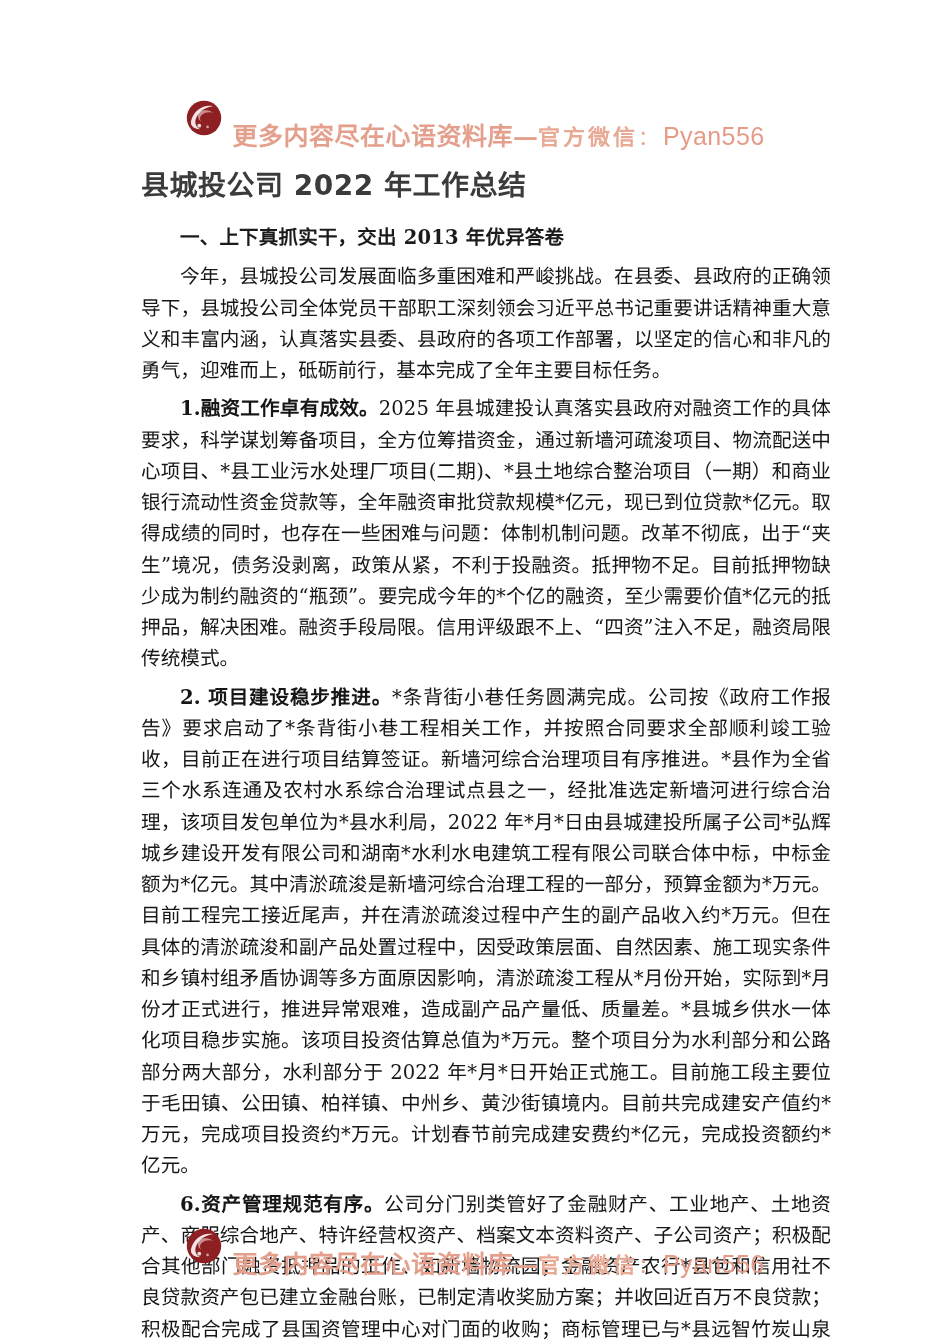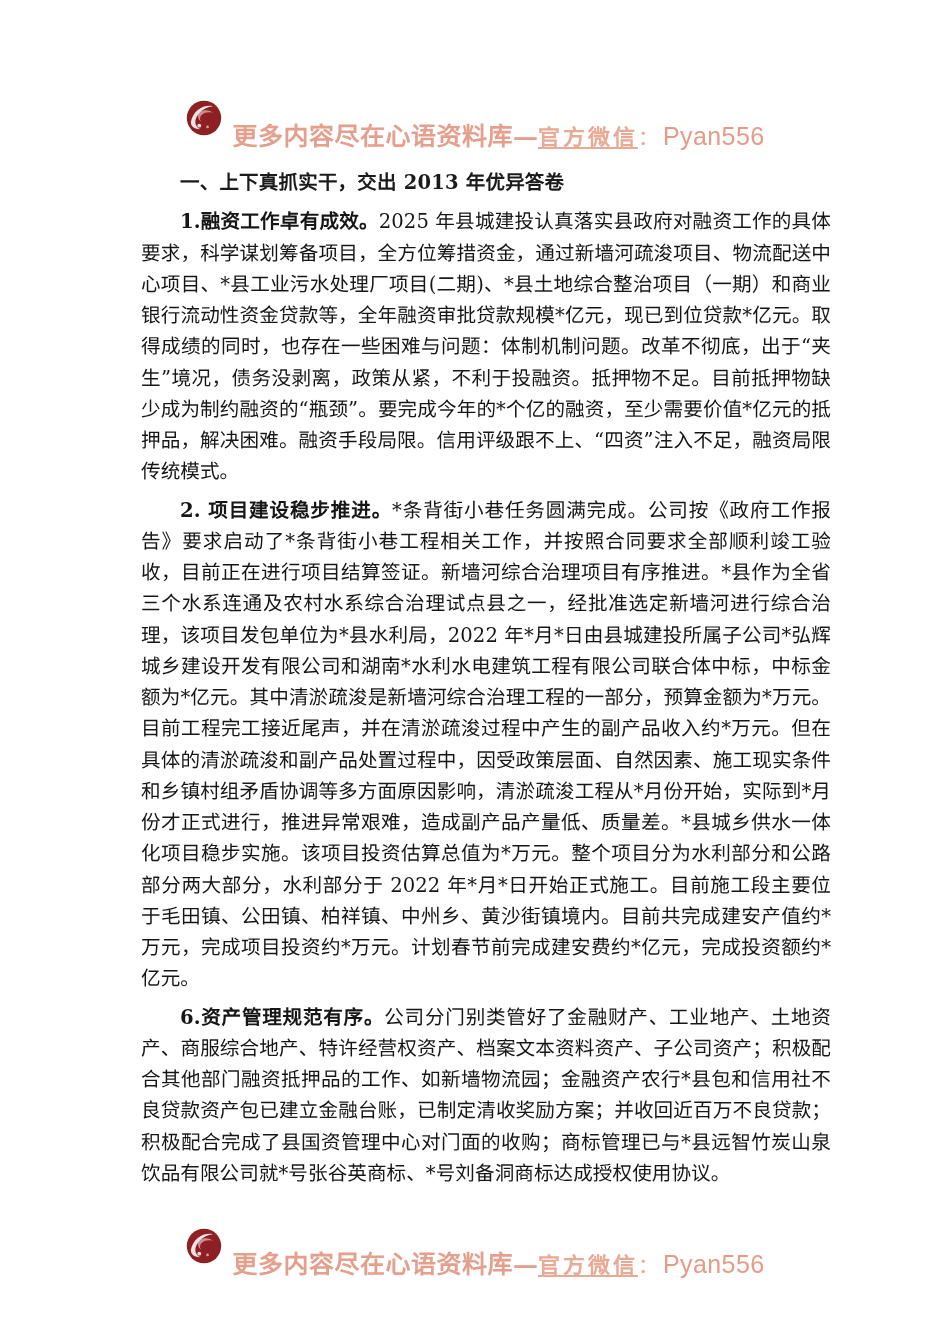--- a/index.html
+++ b/index.html
@@ -62,21 +62,20 @@
     font-weight: bold;
     font-size: 25px;
     color: #e4a08d;
   }
   .wm-cn2 {
     font-family: "DejaVu Serif", "Liberation Serif", serif;
     font-weight: bold;
     font-size: 22px;
     letter-spacing: 3px;
     color: #e8a995;
-    text-decoration: underline;
   }
   .wm-colon {
     font-family: "DejaVu Serif", "Liberation Serif", serif;
     font-size: 21px;
     color: #e8a995;
     padding-right: 4px;
   }
   .wm-id {
     font-family: "Liberation Sans", "DejaVu Sans", sans-serif;
     font-size: 25px;
@@ -152,23 +151,25 @@
       <span class="wm-cn">更多内容尽在心语资料库</span>
         <span class="wm-dash">—</span>
         <span class="wm-cn2">官方微信</span>
         <span class="wm-colon">：</span>
         <span class="wm-id">Pyan556</span>
     </span>
   </div>
 
   <div class="doc">
 
+    <h1 class="doc-title">县城投公司 2022 年工作总结</h1>
 
     <h2 class="section-heading">一、上下真抓实干，交出 2013 年优异答卷</h2>
 
+    <p class="para"><span>今年，县城投公司发展面临多重困难和严峻挑战。在县委、县政府的正确领导下，县城投公司全体党员干部职工深刻领会习近平总书记重要讲话精神重大意义和丰富内涵，认真落实县委、县政府的各项工作部署，以坚定的信心和非凡的勇气，迎难而上，砥砺前行，基本完成了全年主要目标任务。</span></p>
 
     <p class="para"><span class="lead">1.融资工作卓有成效。</span><span>2025 年县城建投认真落实县政府对融资工作的具体要求，科学谋划筹备项目，全方位筹措资金，通过新墙河疏浚项目、物流配送中心项目、*县工业污水处理厂项目(二期)、*县土地综合整治项目（一期）和商业银行流动性资金贷款等，全年融资审批贷款规模*亿元，现已到位贷款*亿元。取得成绩的同时，也存在一些困难与问题：体制机制问题。改革不彻底，出于“夹生”境况，债务没剥离，政策从紧，不利于投融资。抵押物不足。目前抵押物缺少成为制约融资的“瓶颈”。要完成今年的*个亿的融资，至少需要价值*亿元的抵押品，解决困难。融资手段局限。信用评级跟不上、“四资”注入不足，融资局限传统模式。</span></p>
 
     <p class="para"><span class="lead">2. 项目建设稳步推进。</span><span>*条背街小巷任务圆满完成。公司按《政府工作报告》要求启动了*条背街小巷工程相关工作，并按照合同要求全部顺利竣工验收，目前正在进行项目结算签证。新墙河综合治理项目有序推进。*县作为全省三个水系连通及农村水系综合治理试点县之一，经批准选定新墙河进行综合治理，该项目发包单位为*县水利局，2022 年*月*日由县城建投所属子公司*弘辉城乡建设开发有限公司和湖南*水利水电建筑工程有限公司联合体中标，中标金额为*亿元。其中清淤疏浚是新墙河综合治理工程的一部分，预算金额为*万元。目前工程完工接近尾声，并在清淤疏浚过程中产生的副产品收入约*万元。但在具体的清淤疏浚和副产品处置过程中，因受政策层面、自然因素、施工现实条件和乡镇村组矛盾协调等多方面原因影响，清淤疏浚工程从*月份开始，实际到*月份才正式进行，推进异常艰难，造成副产品产量低、质量差。*县城乡供水一体化项目稳步实施。该项目投资估算总值为*万元。整个项目分为水利部分和公路部分两大部分，水利部分于 2022 年*月*日开始正式施工。目前施工段主要位于毛田镇、公田镇、柏祥镇、中州乡、黄沙街镇境内。目前共完成建安产值约*万元，完成项目投资约*万元。计划春节前完成建安费约*亿元，完成投资额约*亿元。</span></p>
 
     <p class="para"><span class="lead">6.资产管理规范有序。</span><span>公司分门别类管好了金融财产、工业地产、土地资产、商服综合地产、特许经营权资产、档案文本资料资产、子公司资产；积极配合其他部门融资抵押品的工作、如新墙物流园；金融资产农行*县包和信用社不良贷款资产包已建立金融台账，已制定清收奖励方案；并收回近百万不良贷款；积极配合完成了县国资管理中心对门面的收购；商标管理已与*县远智竹炭山泉饮品有限公司就*号张谷英商标、*号刘备洞商标达成授权使用协议。</span></p>
 
   </div>
 
   <div class="watermark watermark-bottom">

